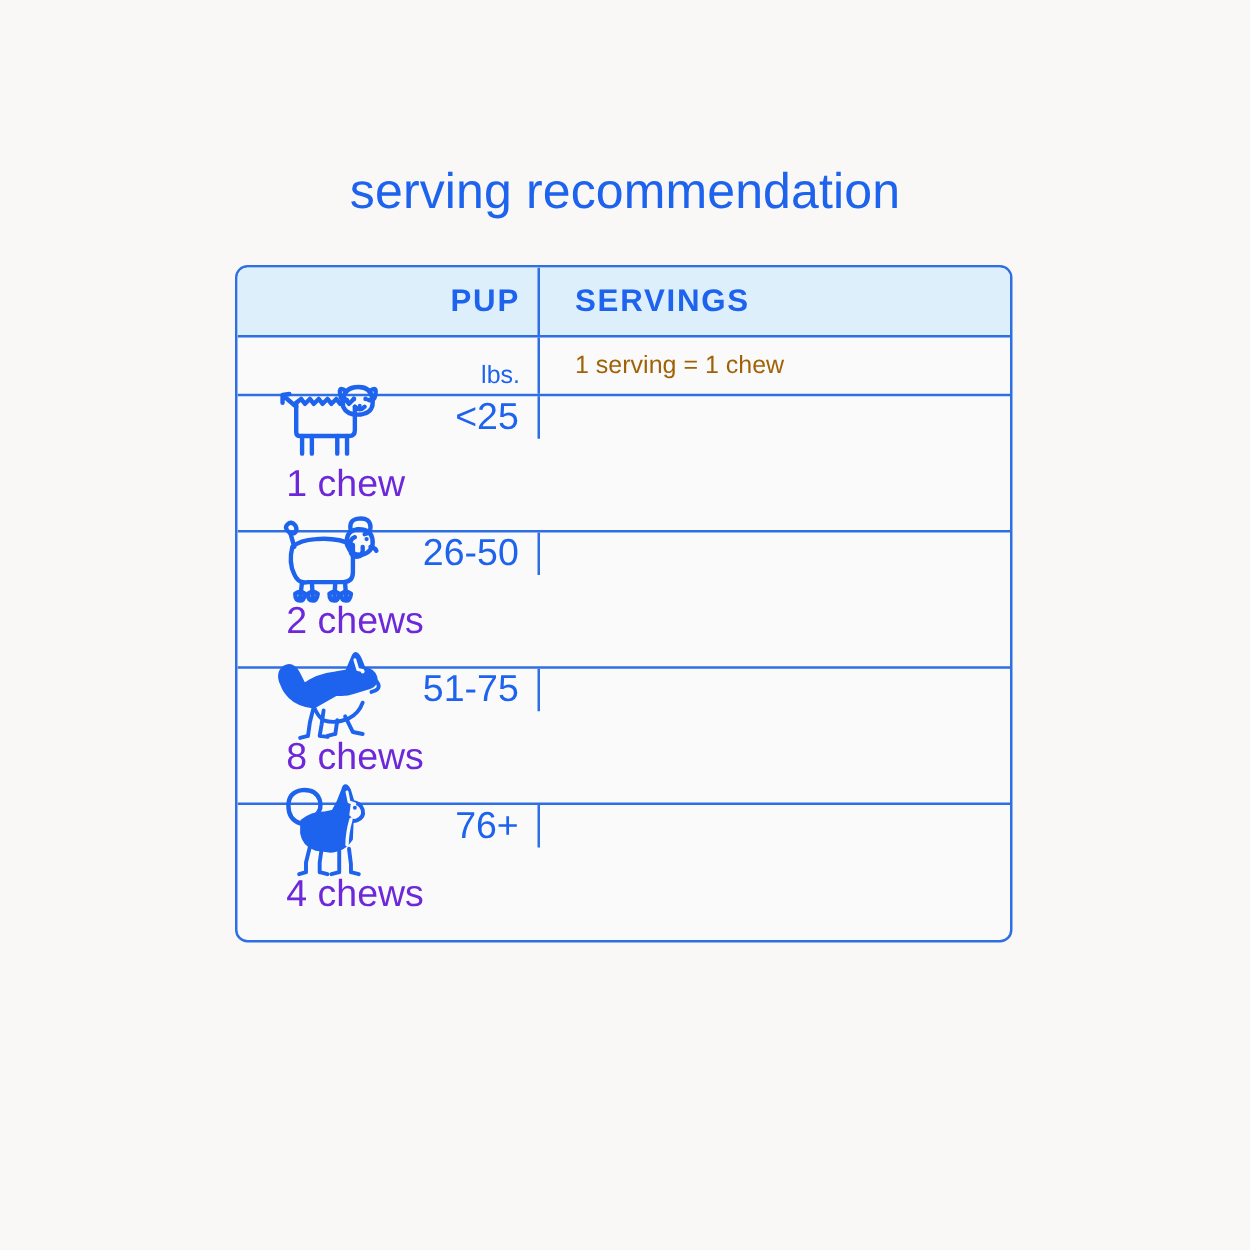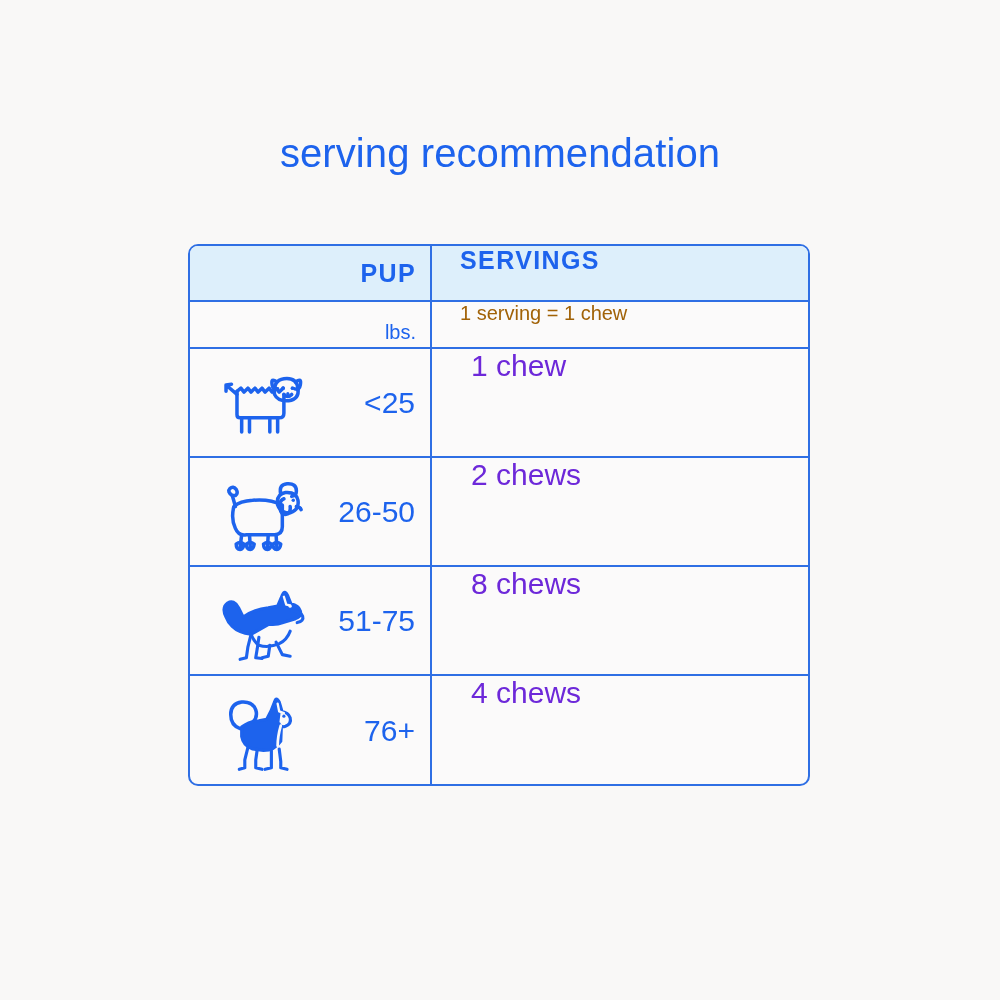--- a/index.html
+++ b/index.html
@@ -30,21 +30,21 @@
     font-weight: 400;
     letter-spacing: 0.1px;
     color: #1d63ed;
     line-height: 50px;
   }
 
   
   .table {
     position: absolute;
     left: 188px;
-    top: 244px;
+    top: 212px;
     width: 622px;
     height: 542px;
     border: 2px solid #2f6fe4;
     border-radius: 10px;
     box-sizing: border-box;
     overflow: hidden;
     background: #fbfafa;
   }
   .row {
     display: flex;
@@ -59,20 +59,21 @@
     box-sizing: border-box;
     border-right: 2px solid #2f6fe4;
     display: flex;
     align-items: center;
     position: relative;
   }
   .cell-serv {
     flex: 1;
     box-sizing: border-box;
     display: flex;
+    align-items: center;
   }
 
   
   .row-head {
     height: 56px;
     background: #ddeffb;
   }
   .row-head .cell-pup,
   .row-head .cell-serv {
     justify-content: flex-start;
@@ -102,21 +103,21 @@
     margin-top: 16px;
   }
   .serving-def {
     font-size: 20px;
     font-weight: 400;
     color: #a16207;
     margin-left: 28px;
   }
 
   
-  .row-data { height: 109px; }
+  .row-data { height: 109px; flex-direction: column; }
   .row-data:last-child { height: 110px; }
 
   .dog-icon {
     position: absolute;
     left: 24px;
     top: 50%;
     transform: translateY(-50%);
     width: 96px;
     height: 86px;
     display: block;

